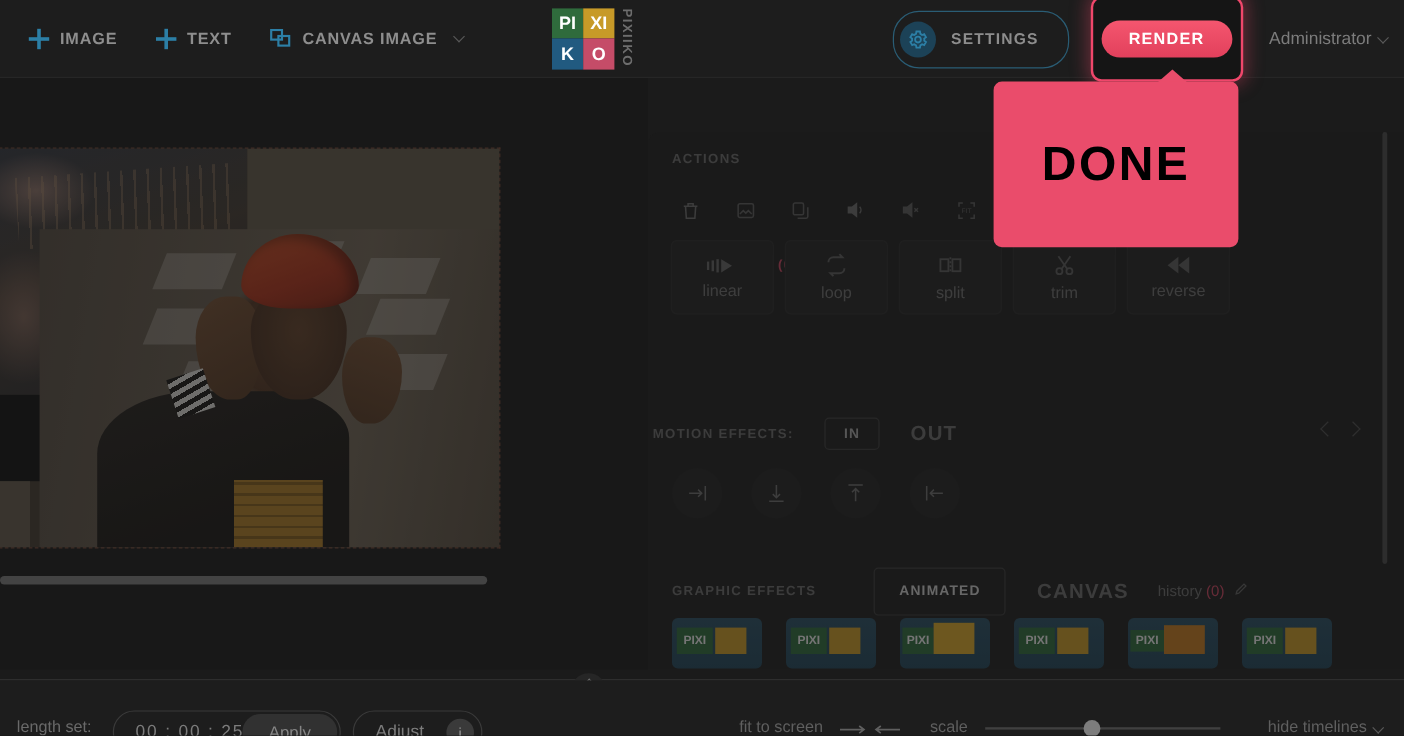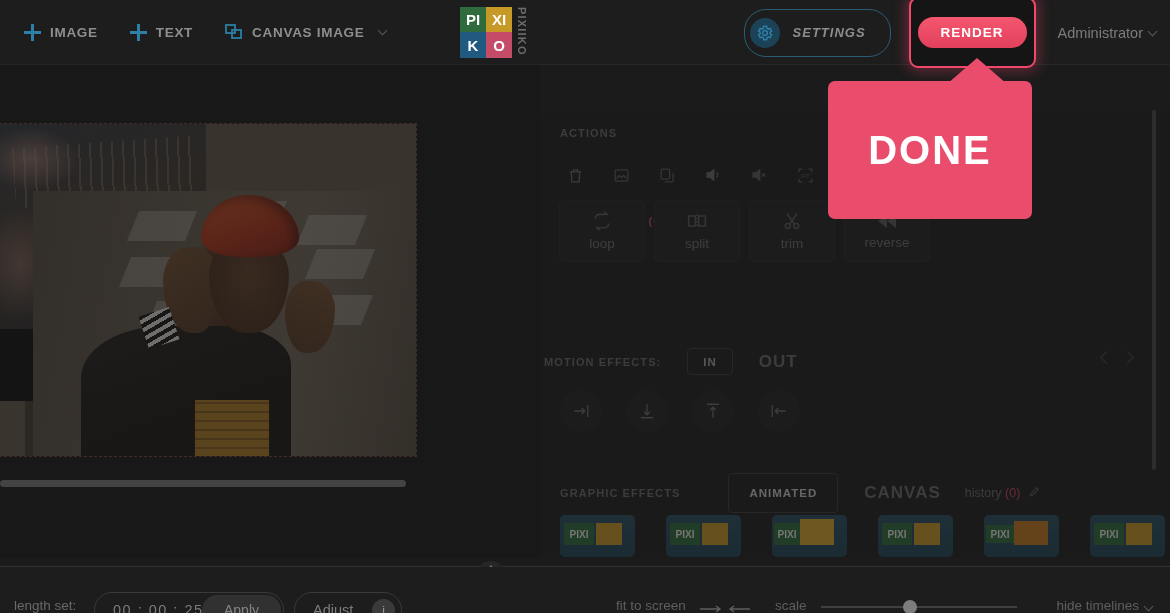--- a/index.html
+++ b/index.html
@@ -54,21 +54,21 @@
     writing-mode: vertical-rl; text-orientation: mixed;
     font-size: 11px; font-weight: bold; letter-spacing: 1.2px;
     color: #6d6d6d; margin-left: 4px; height: 51px;
     display: flex; align-items: center;
   }
 
   .topbar-right { position: absolute; right: 14px; top: 0; height: 65px; display: flex; align-items: center; }
   .settings-pill {
     display: flex; align-items: center; gap: 13px;
     border: 1px solid #2a5d75; border-radius: 22px;
-    height: 48px; padding: 0 24px 0 5px; cursor: pointer; font-style: italic;
+    height: 48px; padding: 0 24px 0 5px; cursor: pointer;
   }
   .gear-circ {
     width: 30px; height: 30px; border-radius: 50%;
     background: #1c4257; display: flex; align-items: center; justify-content: center;
   }
   .settings-pill .lbl { color: #8d8d8d; font-size: 13px; font-weight: bold; letter-spacing: 1px; }
 
   .render-wrap {
     margin-left: 18px; position: relative;
     border: 2px solid #f0476b; border-radius: 9px;
@@ -208,38 +208,38 @@
   .motion-icons { position: absolute; left: 20px; top: 280px; display: flex; gap: 24px; }
   .mcirc {
     width: 42px; height: 42px; border-radius: 50%; background: #242424;
     display: flex; align-items: center; justify-content: center; cursor: pointer;
   }
 
   .graphic-row { position: absolute; left: 20px; top: 363px; display: flex; align-items: center; }
   .history { color: #6b6b6b; font-size: 12.5px; margin-left: 24px; cursor: pointer; }
   .pencil { margin-left: 8px; cursor: pointer; }
 
-  .thumbs { position: absolute; left: 20px; top: 405px; display: flex; gap: 31px; }
+  .thumbs { position: absolute; left: 20px; top: 405px; display: flex; gap: 20px; }
   .thumb { width: 75px; height: 42px; border-radius: 5px; overflow: hidden; position: relative; cursor: pointer;
            background: linear-gradient(180deg,#2a4f63,#23465a); }
   .thumb .tg { position: absolute; display: flex; align-items: center; justify-content: center;
                font-size: 10px; font-weight: bold; color: #e8e8e8; }
   .v-scroll {
     position: absolute; right: 14px; top: 0px; width: 4px; height: 360px;
     background: #4a4a4a; border-radius: 3px;
   }
   .panel-dim { position:absolute; left:0; top:0; width:100%; height:100%;
                background: rgba(22,22,22,.55); pointer-events:none; }
 
   
   .done-tip {
-    position: absolute; left: 828px; top: 81px; width: 204px; height: 138px;
+    position: absolute; left: 828px; top: 68px; width: 204px; height: 138px;
     background: #ea4c6b; border-radius: 7px;
     display: flex; align-items: center; justify-content: center;
-    color: #ffffff; font-size: 40px; font-weight: bold; letter-spacing: 2px;
+    color: #000000; font-size: 40px; font-weight: bold; letter-spacing: 2px;
   }
   .done-arrow {
     position: absolute; left: 947px; top: 58px; width: 0; height: 0;
     border-left: 30px solid transparent; border-right: 30px solid transparent;
     border-bottom: 26px solid #ea4c6b;
   }
 
   
   .divider { position: absolute; left: 0; top: 566px; width: 1170px; height: 1px; background: #333; }
   .drag-handle {
@@ -422,20 +422,29 @@
         </svg>
       </div>
     </div>
 
     <div class="sec-label" style="position:absolute;left:20px;top:105px;">
       <span>TIME EFFECT</span>
       <span class="sec-count">(0)</span>
     </div>
 
     <div class="time-cards">
+      <div class="tcard">
+        <svg width="26" height="17" viewBox="0 0 26 17" fill="#656565">
+          <rect x="0" y="5" width="2" height="7"></rect>
+            <rect x="4" y="4" width="2" height="9"></rect>
+            <rect x="8" y="3" width="2" height="11"></rect>
+          <path d="M12 3l9 5.5-9 5.5z"></path>
+        </svg>
+        <span class="tlabel">linear</span>
+      </div>
       <div class="tcard">
         <svg width="22" height="20" viewBox="0 0 24 24" fill="none" stroke="#5b5b5b" stroke-width="1.9">
           <path d="M4 9a5 5 0 0 1 5-5h9l-3-3M20 15a5 5 0 0 1-5 5H6l3 3"></path>
         </svg>
         <span class="tlabel">loop</span>
       </div>
       <div class="tcard">
         <svg width="22" height="20" viewBox="0 0 24 24" fill="none" stroke="#5b5b5b" stroke-width="1.8">
           <rect x="2" y="6" width="8" height="12"></rect>
             <rect x="14" y="6" width="8" height="12"></rect>

